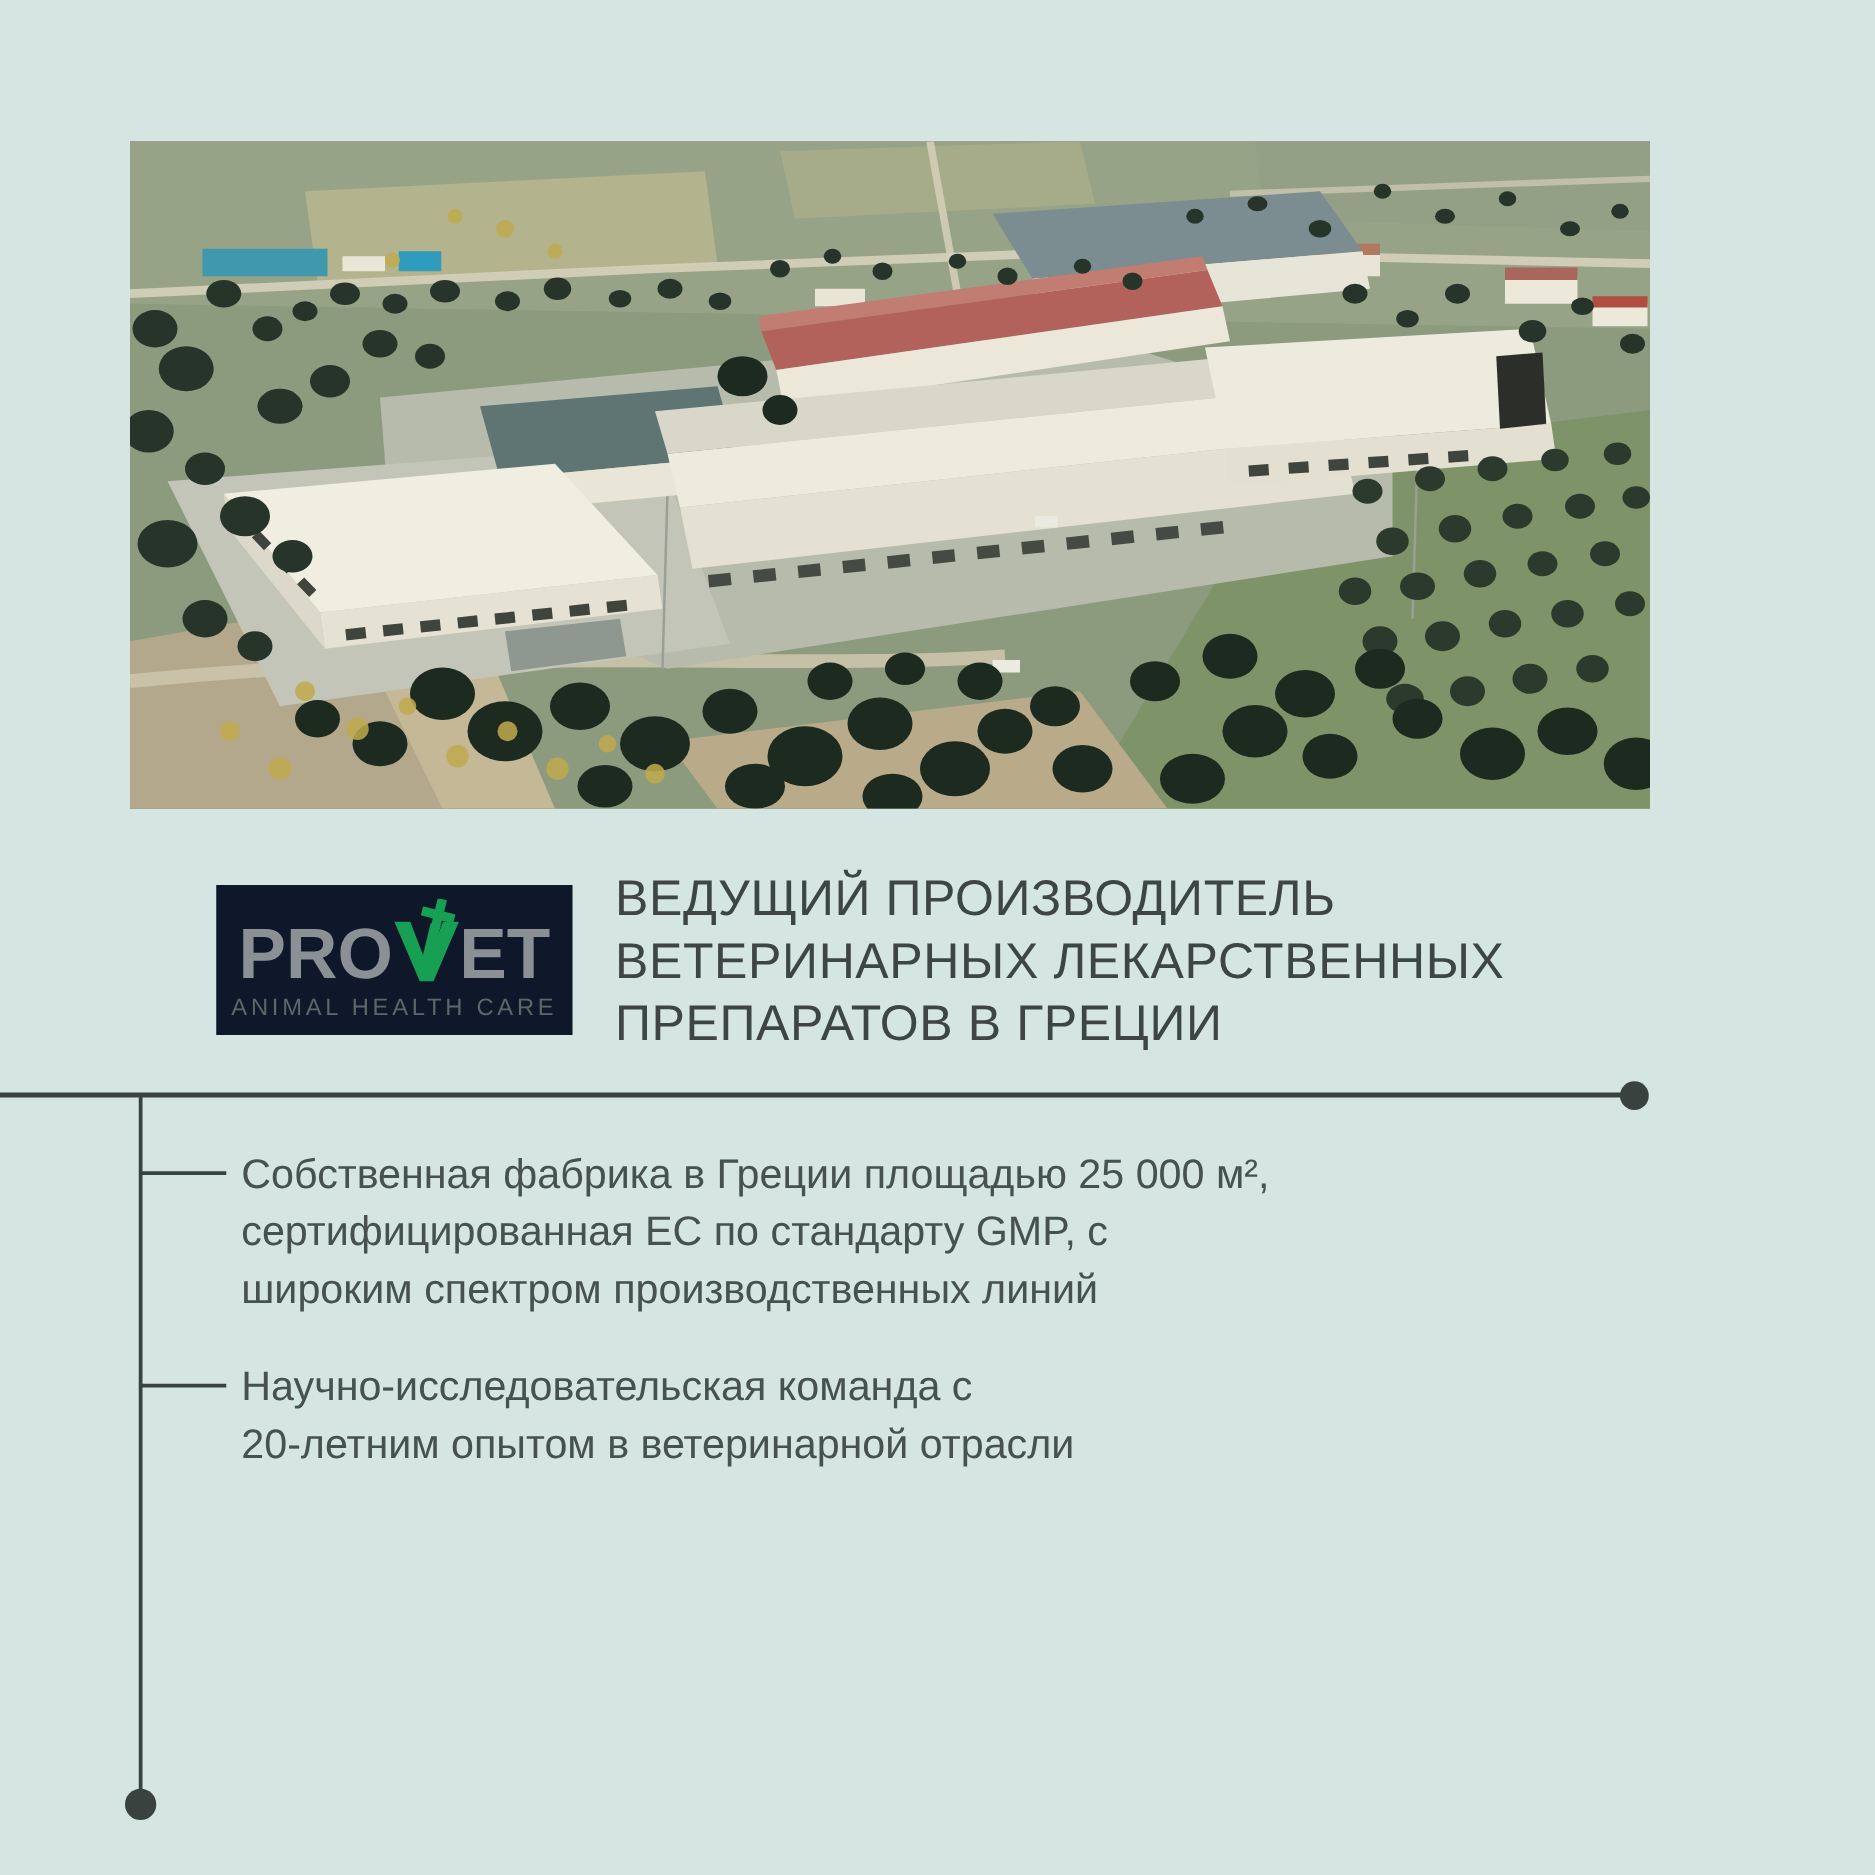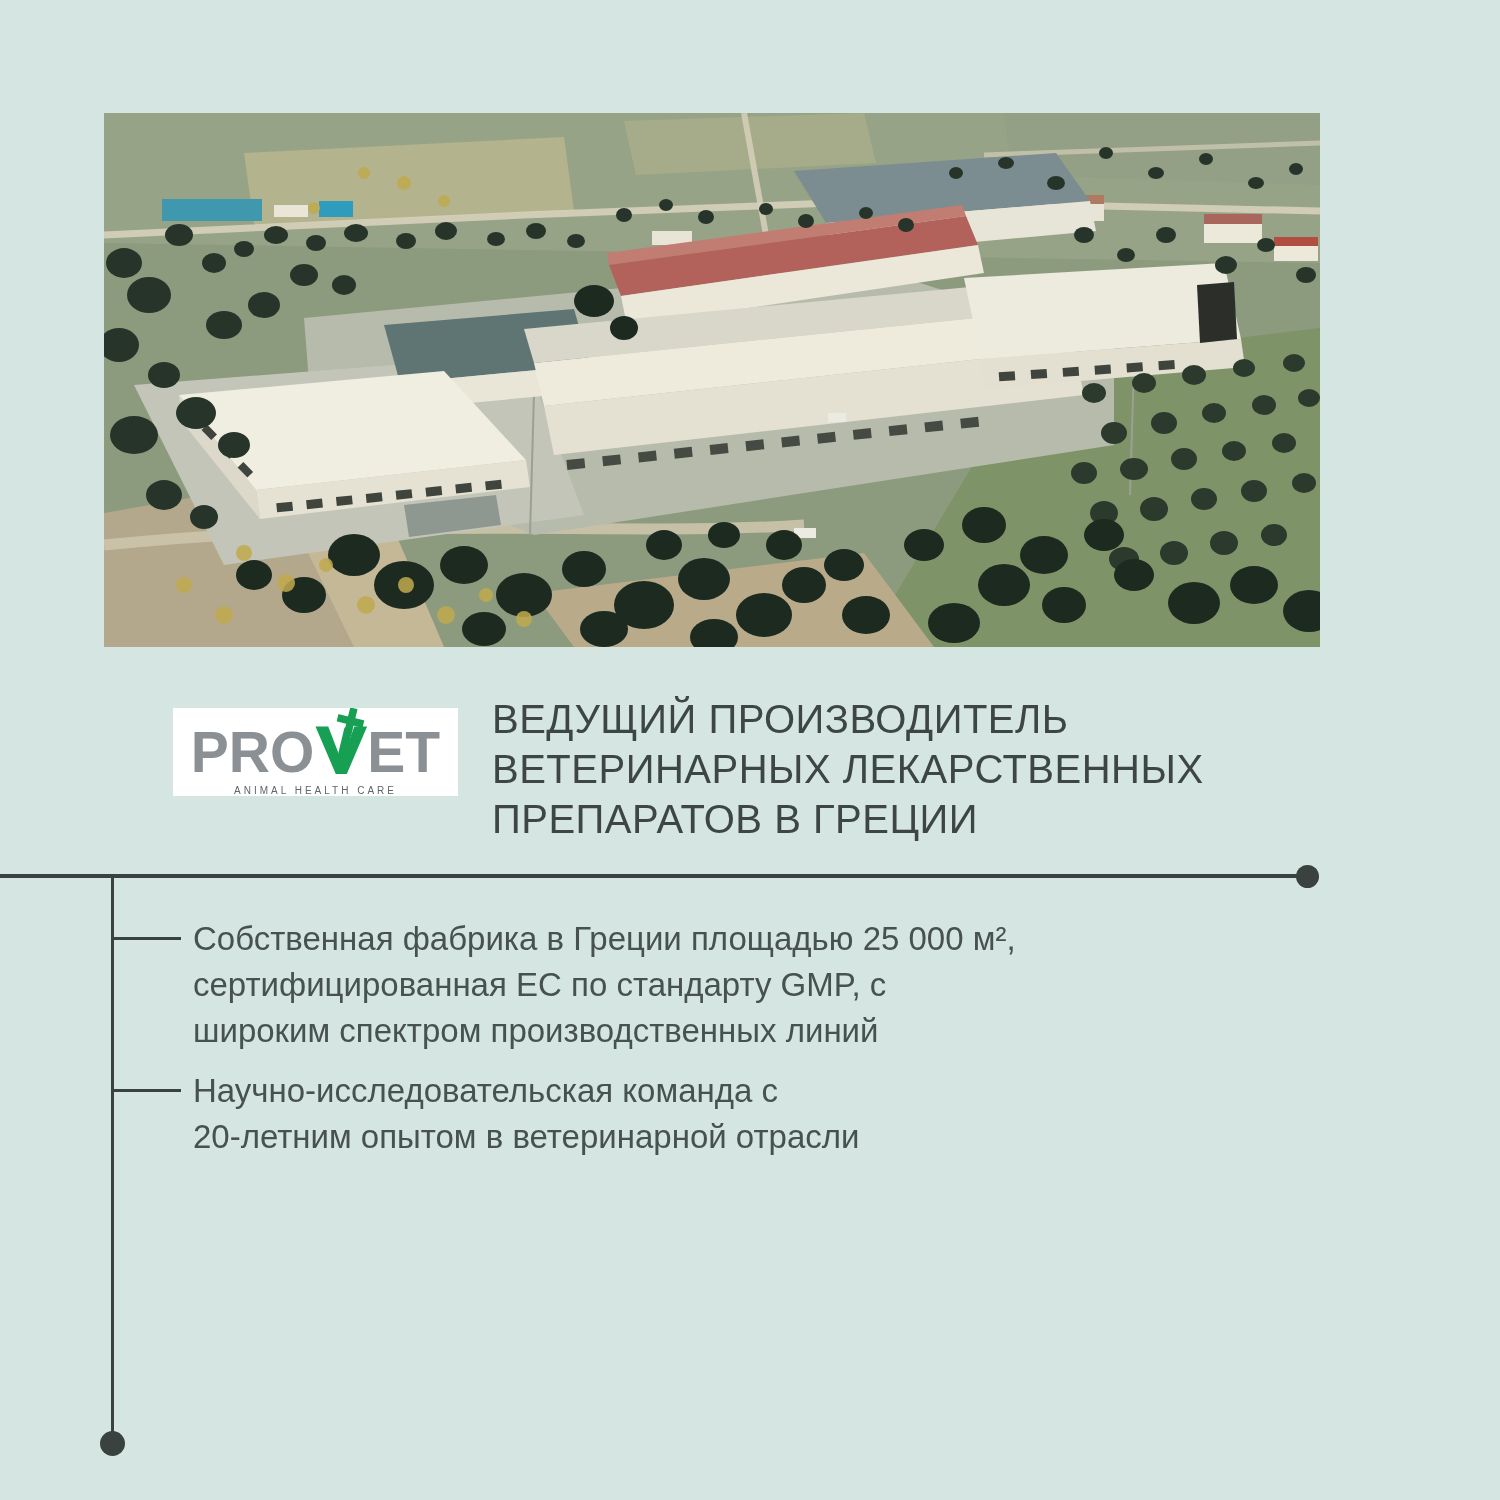--- a/index.html
+++ b/index.html
@@ -12,30 +12,30 @@
 
   
   .photo{
     left:104px;top:113px;width:1216px;height:534px;
     overflow:hidden;background:#8c9a7e;
   }
   .photo svg{display:block;width:100%;height:100%;}
 
   
   .logo-box{
-    left:173px;top:708px;width:285px;height:88px;background:#ffffff;
+    left:173px;top:708px;width:285px;height:120px;background:#0f172a;
     display:flex;flex-direction:column;align-items:center;justify-content:center;
   }
   .logo-word{display:flex;align-items:flex-end;line-height:1;}
   .logo-letters{
     font-size:57px;font-weight:700;color:#8b9094;letter-spacing:0px;
   }
   .logo-v{width:58px;height:74px;margin:0 -3px -1px -2px;}
   .logo-tagline{
-    font-size:10px;letter-spacing:3px;color:#5d6668;margin-top:4px;white-space:nowrap;
+    font-size:19px;letter-spacing:3px;color:#5d6668;margin-top:4px;white-space:nowrap;
   }
 
   
   .heading{
     left:492px;top:694px;width:780px;margin:0;
     font-size:40px;line-height:50px;font-weight:400;letter-spacing:0.5px;
     color:#3e4645;text-transform:uppercase;
   }
 
   
@@ -46,21 +46,21 @@
 
   
   .bullets{left:193px;top:916px;width:1000px;}
   .bullet{
     position:relative;font-size:33px;line-height:46px;color:#47514f;font-weight:400;
   }
   .bullet::before{
     content:"";position:absolute;left:-81px;top:21px;width:69px;height:3px;background:#39423f;
   }
   .bullet + .bullet{margin-top:0;}
-  .bullet.b1{margin-bottom:14px;}
+  .bullet.b1{margin-bottom:32px;}
   .bullet.b2{margin-bottom:20px;}
 </style>
 </head>
 <body>
 
 <div class="abs photo" title="Аэрофотоснимок фабричного комплекса Provet в Греции: белые производственные корпуса среди зелёных полей и оливковых рощ">
   <svg viewBox="0 0 1216 534" preserveAspectRatio="none">
 
     <rect x="0" y="0" width="1216" height="534" fill="#8c9a7e"></rect>
 

